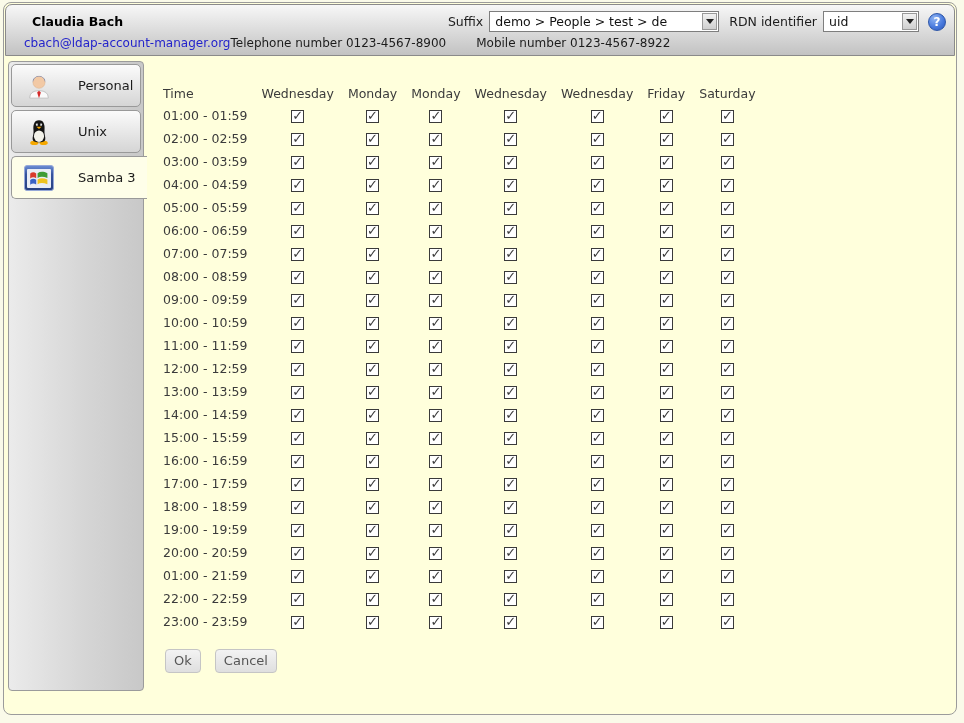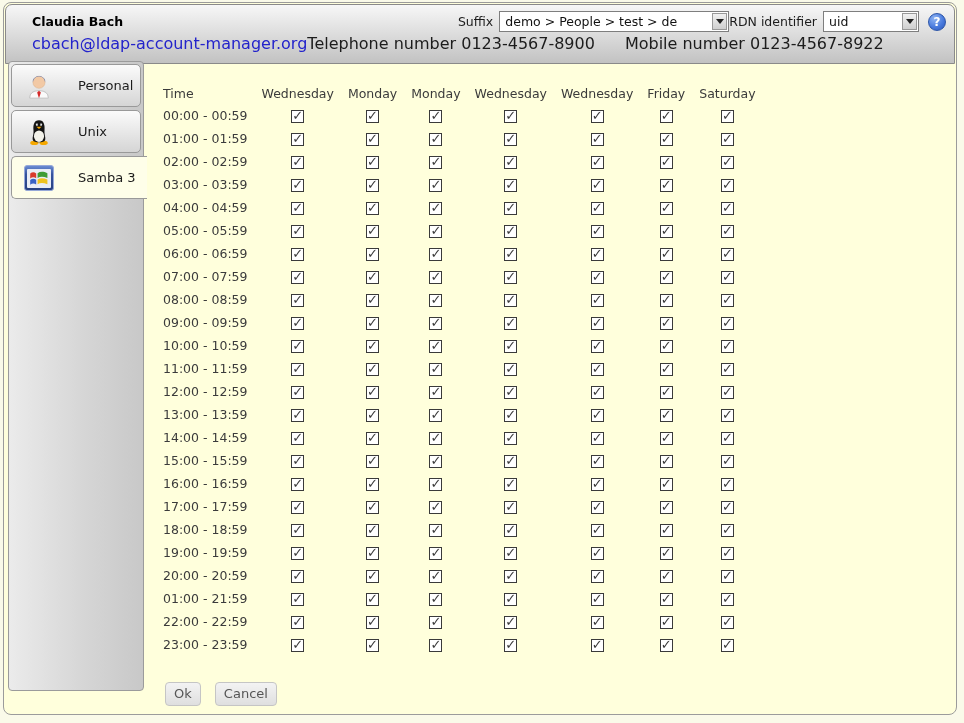--- a/index.html
+++ b/index.html
@@ -9,45 +9,45 @@
     background:#FAFAE9;
     font-family:"DejaVu Sans","Liberation Sans",sans-serif;
     -webkit-font-smoothing:antialiased;
   }
   .page {
     position:absolute; left:3px; top:2px; width:954px; height:713px;
     background:#FFFFDC; border:1px solid #9B9B9B; border-radius:8px;
   }
   
   .titlebar {
-    position:absolute; left:1px; top:1px; right:1px; height:60px;
+    position:absolute; left:1px; top:1px; right:1px; height:52px;
     background:linear-gradient(#F7F7F7,#C2C2C2);
     border:1px solid #8A8A8A; border-radius:7px 7px 0 0;
   }
   .trow1 { display:flex; align-items:center; height:28px; padding:5px 8px 0 8px; }
-  .trow2 { display:flex; align-items:center; height:20px; padding:0 8px; font-size:16px; color:#1C1C1C; }
+  .trow2 { display:flex; align-items:center; height:20px; padding:0 0; font-size:12px; color:#1C1C1C; }
   .name { font-weight:bold; font-size:12.5px; color:#000; margin-left:18px; white-space:nowrap; }
   .spacer { flex:1; }
   .hlabel { font-size:12.5px; color:#1C1C1C; margin-right:6px; white-space:nowrap; }
   .select {
     display:inline-flex; align-items:stretch; height:21px;
     background:#FFFFFF; border:1px solid #7E7E7E;
   }
   .select .select-value {
     flex:1; font-size:12.5px; color:#111; padding:2px 3px 0 5px;
     white-space:nowrap; overflow:hidden;
   }
   .select.suffix { width:230px; }
   .select.rdn   { width:96px;  margin-right:9px; }
   .select .select-arrow {
     width:15px; margin:1px; background:linear-gradient(#F1F1F1,#CFCFCF);
     border:1px solid #999; display:flex; align-items:center; justify-content:center;
   }
   .tri { width:0; height:0; border-left:4px solid transparent; border-right:4px solid transparent; border-top:5px solid #222; }
-  .rdnlabel { }
+  .rdnlabel { margin-left:10px; }
   .help {
     width:18px; height:18px; border-radius:50%;
     background:radial-gradient(circle at 35% 28%, #8FB4F2 0%, #4A7BDE 55%, #2B57B8 100%);
     border:1px solid #2C55A8; color:#FFFFFF; font-size:12px; font-weight:bold;
     display:flex; align-items:center; justify-content:center; cursor:pointer;
   }
   .email { color:#2323CB; text-decoration:none; margin-left:18px; cursor:pointer; }
   .phone { }
   .mobile { margin-left:30px; }
   
@@ -79,21 +79,21 @@
   table.schedule .time-col { text-align:left; padding-left:0; min-width:88px; }
   .cb {
     display:inline-block; width:13px; height:13px; background:#FFFFFF;
     border:1px solid #3A3A3A; position:relative; vertical-align:middle; cursor:pointer;
   }
   .cb.checked::after {
     content:"\2713"; position:absolute; left:0px; top:-3px;
     font-size:13px; color:#3A3A3A;
   }
   
-  .btnrow { margin:26px 0 0 2px; }
+  .btnrow { margin:16px 0 0 2px; }
   .btn {
     display:inline-block; padding:3px 8px 4px 8px; margin-right:9px;
     background:linear-gradient(#F3F3F3,#DFDFDF);
     border:1px solid #C5C5C5; border-radius:4px;
     font-size:13px; color:#565656; cursor:pointer;
   }
 </style>
 </head>
 <body>
 
@@ -185,30 +185,20 @@
             <th>Monday</th>
             <th>Monday</th>
             <th>Wednesday</th>
             <th>Wednesday</th>
             <th>Friday</th>
             <th>Saturday</th>
           </tr>
       </thead>
       <tbody>
           <tr>
-            <td class="time-col">00:00 - 00:59</td>
-            <td><span class="cb checked"></span></td>
-            <td><span class="cb checked"></span></td>
-            <td><span class="cb checked"></span></td>
-            <td><span class="cb checked"></span></td>
-            <td><span class="cb checked"></span></td>
-            <td><span class="cb checked"></span></td>
-            <td><span class="cb checked"></span></td>
-          </tr>
-          <tr>
             <td class="time-col">01:00 - 01:59</td>
             <td><span class="cb checked"></span></td>
             <td><span class="cb checked"></span></td>
             <td><span class="cb checked"></span></td>
             <td><span class="cb checked"></span></td>
             <td><span class="cb checked"></span></td>
             <td><span class="cb checked"></span></td>
             <td><span class="cb checked"></span></td>
           </tr>
           <tr>

